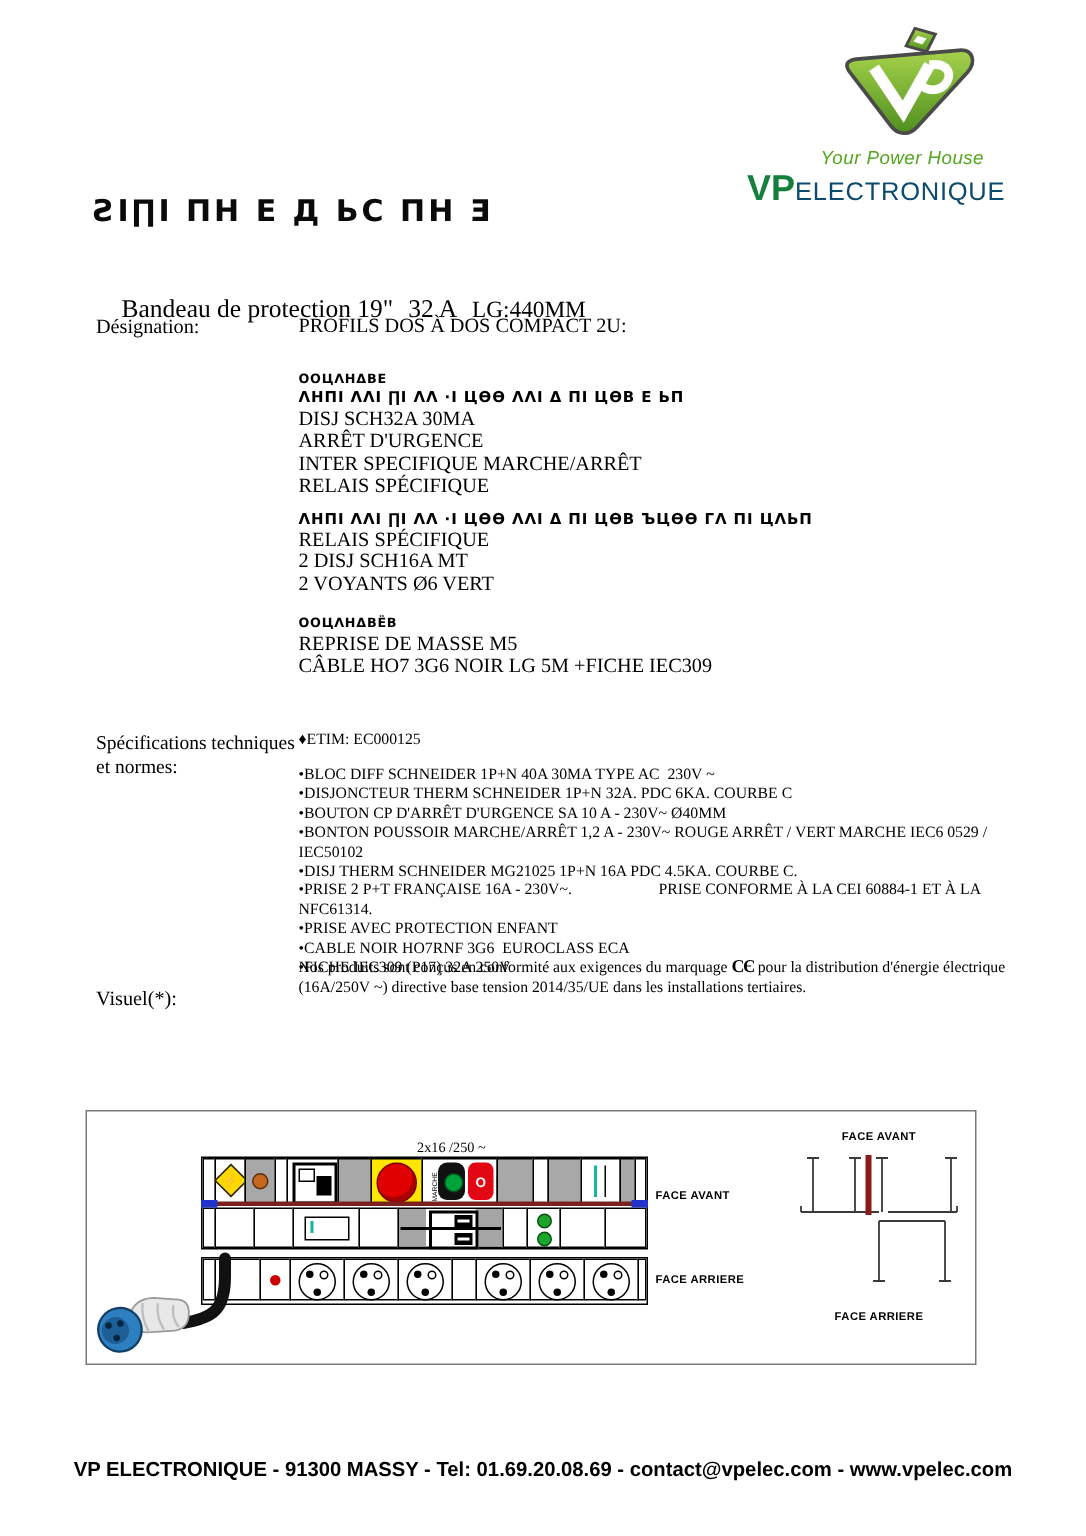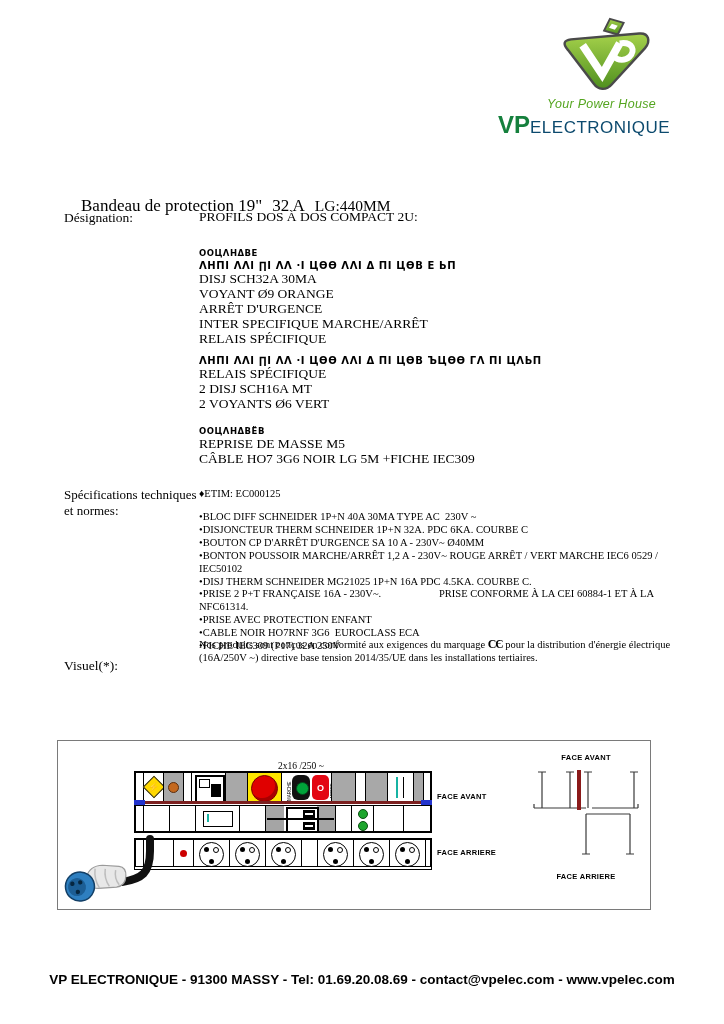--- a/index.html
+++ b/index.html
@@ -105,33 +105,33 @@
       <path d="M10,24 L80,18 C90,17 92,26 86,33 L52,70 C46,77 38,76 33,69 L7,35 C1,28 3,25 10,24 Z" fill="url(#lg)" stroke="#4A4A4A" stroke-width="2.5"></path>
       <path d="M22,30 L42,60 L60,28" stroke="#fff" stroke-width="8" fill="none"></path>
       <path d="M60,28 C74,26 76,36 70,42 C66,46 58,46 55,42" stroke="#fff" stroke-width="6" fill="none"></path>
     </svg>
     <div class="tagline">Your Power House</div>
     <div class="brandline">
       <span class="brand-vp">VP</span><span class="brand-rest">ELECTRONIQUE</span>
     </div>
   </div>
 
+  <div class="glyph-title">ƧΙ∏Ι ΠΗ Ε Д ЬС ΠΗ Ǝ</div>
 
   <div class="product-title">
     <span>Bandeau de protection 19"</span><span class="pt-amp">32 A</span><span class="pt-lg">LG:440MM</span>
   </div>
 
   <div class="lbl" style="left:64px;top:210px;">Désignation:</div>
   <div class="desig-block">
     <div class="dline">PROFILS DOS À DOS COMPACT 2U:</div>
     <div class="vgap23"></div>
     <div class="gsub">ООЦΛНΔВΕ</div>
     <div class="gbold">ΛΗΠΙ ΛΛΙ ∏Ι ΛΛ ·Ι ЦѲѲ ΛΛΙ Δ ΠΙ ЦѲВ Ε ЬΠ</div>
     <div class="dline">DISJ SCH32A 30MA</div>
-    <div class="dline">VOYANT Ø9 ORANGE</div>
     <div class="dline">ARRÊT D'URGENCE</div>
     <div class="dline">INTER SPECIFIQUE MARCHE/ARRÊT</div>
     <div class="dline">RELAIS SPÉCIFIQUE</div>
     <div class="vgap8"></div>
     <div class="gbold">ΛΗΠΙ ΛΛΙ ∏Ι ΛΛ ·Ι ЦѲѲ ΛΛΙ Δ ΠΙ ЦѲВ ЪЦѲѲ ГΛ ΠΙ ЦΛЬΠ</div>
     <div class="dline">RELAIS SPÉCIFIQUE</div>
     <div class="dline">2 DISJ SCH16A MT</div>
     <div class="dline">2 VOYANTS Ø6 VERT</div>
     <div class="vgap14"></div>
     <div class="gsub">ООЦΛНΔВЁВ</div>

